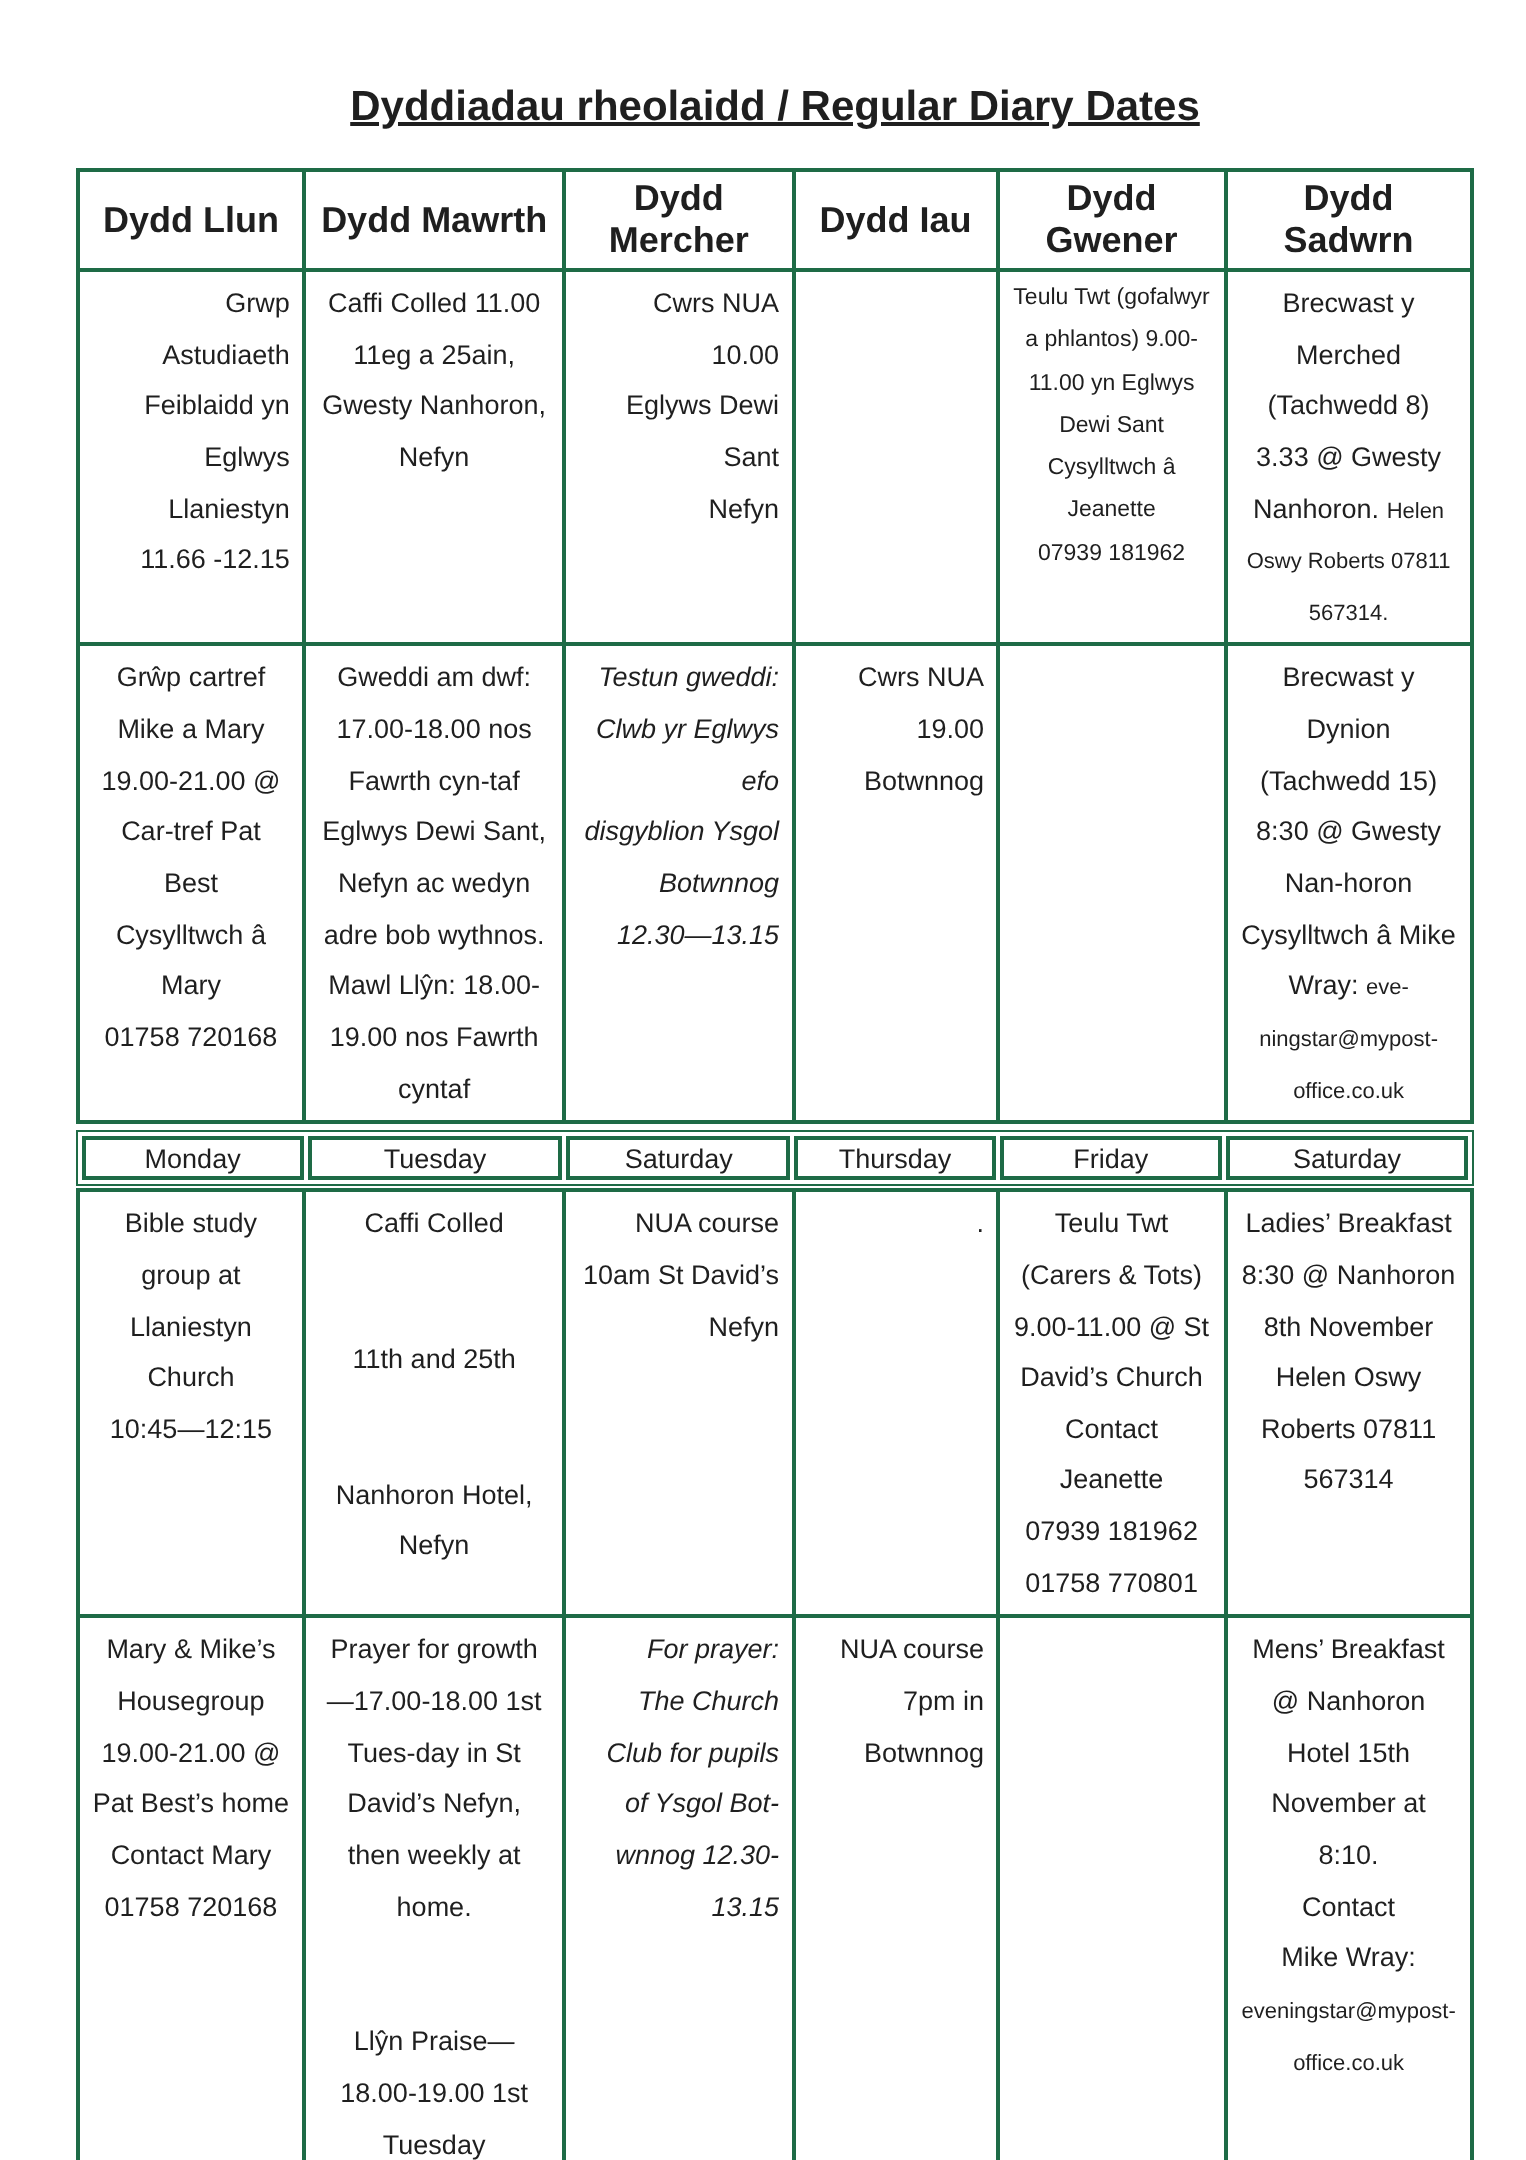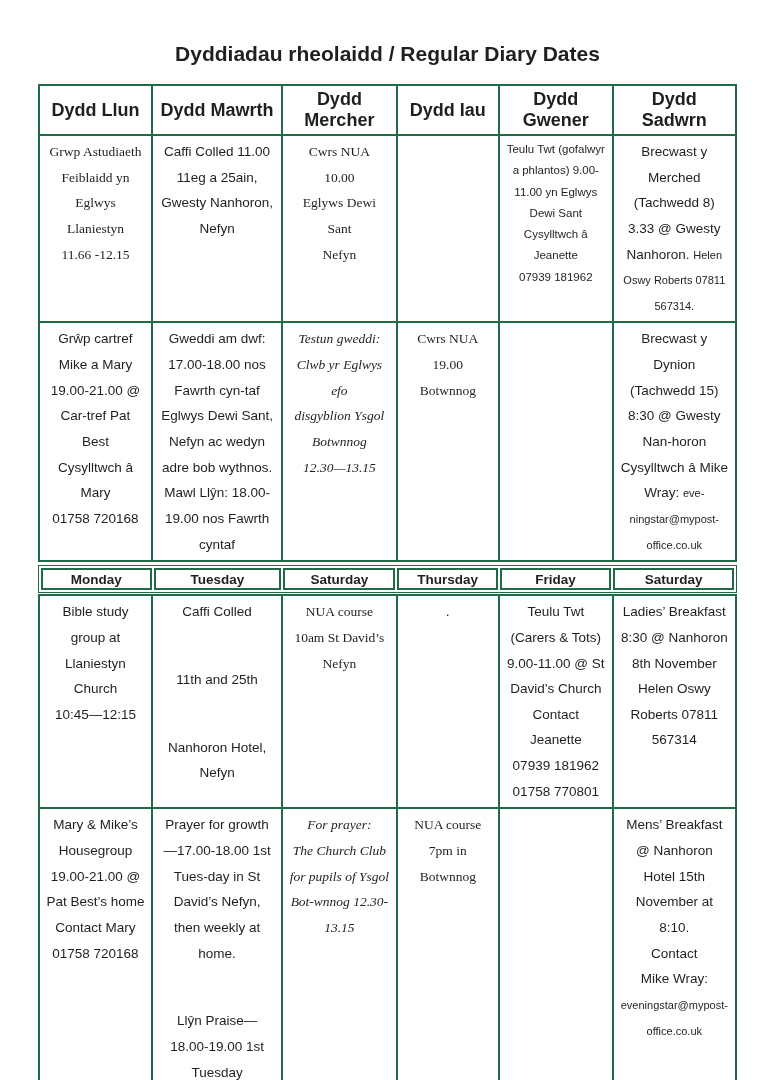--- a/index.html
+++ b/index.html
@@ -1,27 +1,27 @@
 <!DOCTYPE html>
 <html><head>
 <meta charset="utf-8">
 <style>
   html,body{margin:0;padding:0;background:#ffffff;}
   body{width:763px;height:1080px;font-family:"Liberation Sans",sans-serif;color:#1f1f1f;overflow:hidden;}
   .page{box-sizing:border-box;padding:42px 26px 0 38px;}
-  .title{font-size:21px;font-weight:bold;text-align:center;text-decoration-thickness:2px;margin:0 0 18px 0;}
+  .title{font-size:21px;font-weight:bold;text-align:center;text-decoration:underline;text-decoration-thickness:2px;margin:0 0 18px 0;}
   table.tbl{width:699px;table-layout:fixed;border-collapse:collapse;}
   .tbl th,.tbl td{border:2px solid #1E6B46;padding:3px 6px;vertical-align:top;text-align:center;}
   .tbl th{font-size:18px;vertical-align:middle;text-align:center;}
   .welsh th{font-weight:bold;height:24px;}
   table.eng-head{width:699px;table-layout:fixed;border-collapse:separate;border-spacing:2px;margin:3px 0 1px 0;border:1px solid #1E6B46;}
-  .eng-head th{font-weight:bold;font-size:13.5px;height:16px;border:2px solid #1E6B46;vertical-align:middle;text-align:center;padding:1px 4px;}
+  .eng-head th{font-weight:normal;font-size:13.5px;height:16px;border:2px solid #1E6B46;vertical-align:middle;text-align:center;padding:1px 4px;}
   .cell p{margin:0;font-size:13.5px;line-height:1.9;}
   .cell p.gap{margin-top:42px;}
-  td.center{text-align:center;font-family:Liberation Serif, serif;}
+  td.center{text-align:right;}
   td.italic p{font-style:italic;}
   td.smallcell p{font-size:11.5px;line-height:1.85;}
   span.sm{font-size:11px;}
   .notes{display:flex;gap:18px;margin-top:22px;}
   .note-col{flex:1;min-width:0;}
   .note{margin:0 0 13px 0;font-size:15px;line-height:1.85;}
 </style>
 </head>
 <body>
 

